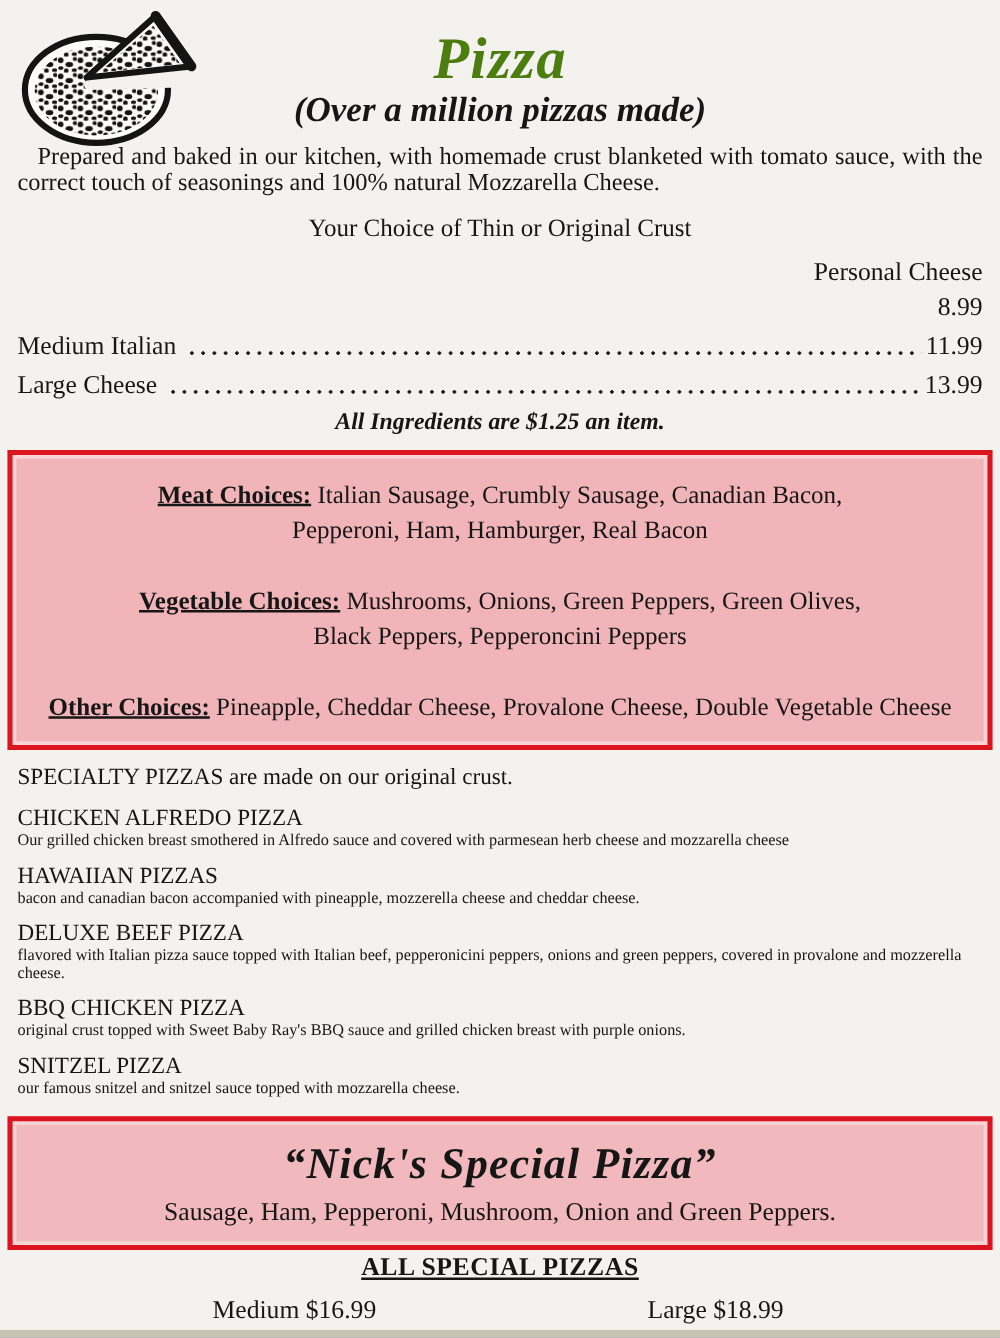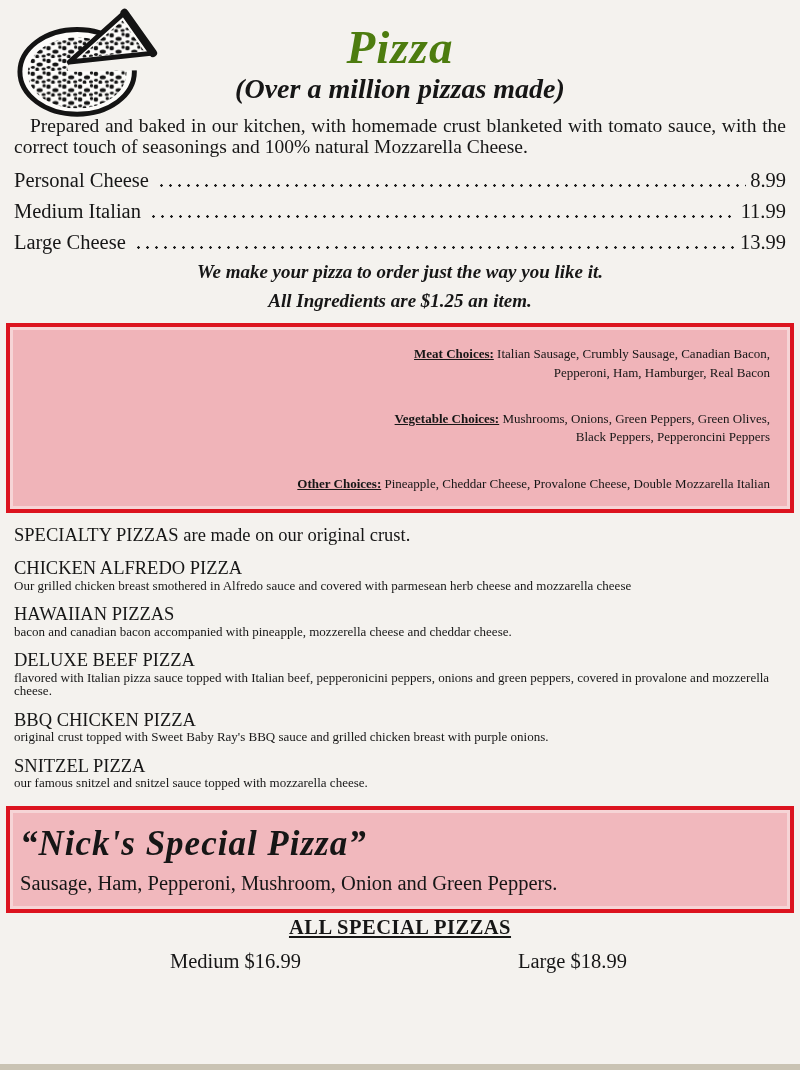--- a/index.html
+++ b/index.html
@@ -25,52 +25,52 @@
   .subtitle { text-align:center; font-size:28px; font-weight:bold; font-style:italic; margin-top:2px; }
   .intro {
     margin:10px 14px 0 14px;
     font-size:19.5px; line-height:1.08;
     text-align:justify; text-indent:16px;
   }
   .crust-line { text-align:center; font-size:20px; margin-top:15px; }
   
   .price-list { margin:12px 14px 0 14px; }
   .price-row { display:flex; align-items:flex-end; font-size:20.5px; margin-top:8px; }
-  .price-row:first-child { margin-top:12px; }
+  .price-row:first-child { margin-top:12px;flex-direction:column; }
   .price-leader {
     flex:1; height:3px; margin:0 4px 5px 8px;
     background-image:radial-gradient(circle, #1b1b1b 1.25px, rgba(0,0,0,0) 1.45px);
     background-size:9px 3px; background-position:left center; background-repeat:repeat-x;
   }
   .note { text-align:center; font-size:19px; font-weight:bold; font-style:italic; margin-top:7px; }
   .note:first-of-type { margin-top:11px; }
   
   .pink-box {
     margin:11px 6px 0 6px;
     border:4px solid #dc141f;
     background:#f0b4b9;
     box-shadow:inset 0 0 0 3px #f6d4d6;
     padding:18px 20px 16px 20px;
   }
-  .choice-block { text-align:right; font-size:13px; line-height:1.42; }
+  .choice-block { text-align:center; font-size:20px; line-height:1.42; }
   .choice-block + .choice-block { margin-top:28px; }
   .choice-label { font-weight:bold; text-decoration:underline; }
   
   .specialty-intro { margin:12px 14px 0 14px; font-size:18.5px; }
   .specialty-item { margin:12px 14px 0 14px; }
   .specialty-name { font-size:18.5px; line-height:1.1; }
   .specialty-desc { font-size:13px; line-height:1.05; }
   
   .nicks-box {
     margin:16px 6px 0 6px;
     border:4px solid #dc141f;
     background:#f1b8bd;
     box-shadow:inset 0 0 0 3px #f6d4d6;
     padding:14px 10px 14px 10px;
-    text-align:left;
+    text-align:center;
   }
   .nicks-title { font-size:35px; font-style:italic; font-weight:bold; letter-spacing:1px; }
   .nicks-toppings { font-size:20.5px; margin-top:8px; }
   
   .special-heading { text-align:center; font-size:20.5px; font-weight:bold;
     text-decoration:underline; margin-top:3px; letter-spacing:0.5px; }
   .size-row { position:relative; height:26px; margin-top:11px; font-size:20.5px; }
   .size-medium { position:absolute; left:170px; }
   .size-large  { position:absolute; left:518px; }
   .scan-edge { position:absolute; left:0; bottom:0; width:100%; height:6px; background:#c9c3b3; }
@@ -96,53 +96,53 @@
     <path d="M58,62 L114,16 L140,60 Z" fill="#f4f2ee" stroke="#f4f2ee" stroke-width="8" stroke-linejoin="round"></path>
     <path d="M56,56 L112,6 L141,47 Z" fill="#fdfcfa" stroke="#141414" stroke-width="5" stroke-linejoin="round"></path>
     <path d="M66,52 L110,14 L132,45 Z" fill="url(#speck)"></path>
     <path d="M112,6 L141,47" stroke="#141414" stroke-width="8" stroke-linecap="round" fill="none"></path>
   </svg>
 
   <div class="title" style="color:#4d7c0f">Pizza</div>
   <div class="subtitle">(Over a million pizzas made)</div>
 
   <p class="intro">Prepared and baked in our kitchen, with homemade crust blanketed with tomato sauce, with the correct touch of seasonings and 100% natural Mozzarella Cheese.</p>
+  <div class="crust-line">Your Choice of Thin or Original Crust</div>
 
   <div class="price-list">
     <div class="price-row">
       <span>Personal Cheese</span>
       <span class="price-leader"></span>
       <span>8.99</span>
     </div>
     <div class="price-row">
       <span>Medium Italian</span>
       <span class="price-leader"></span>
       <span>11.99</span>
     </div>
     <div class="price-row">
       <span>Large Cheese</span>
       <span class="price-leader"></span>
       <span>13.99</span>
     </div>
   </div>
 
-  <div class="note">We make your pizza to order just the way you like it.</div>
   <div class="note">All Ingredients are $1.25 an item.</div>
 
   <div class="pink-box">
     <div class="choice-block">
       <div><span class="choice-label">Meat Choices:</span> <span>Italian Sausage, Crumbly Sausage, Canadian Bacon,</span></div>
       <div>Pepperoni, Ham, Hamburger, Real Bacon</div>
     </div>
     <div class="choice-block">
       <div><span class="choice-label">Vegetable Choices:</span> <span>Mushrooms, Onions, Green Peppers, Green Olives,</span></div>
       <div>Black Peppers, Pepperoncini Peppers</div>
     </div>
     <div class="choice-block">
-      <div><span class="choice-label">Other Choices:</span> <span>Pineapple, Cheddar Cheese, Provalone Cheese, Double Mozzarella Italian</span></div>
+      <div><span class="choice-label">Other Choices:</span> <span>Pineapple, Cheddar Cheese, Provalone Cheese, Double Vegetable Cheese</span></div>
     </div>
   </div>
 
   <div class="specialty-intro">SPECIALTY PIZZAS are made on our original crust.</div>
 
   <div class="specialty-item">
     <div class="specialty-name">CHICKEN ALFREDO PIZZA</div>
     <div class="specialty-desc">Our grilled chicken breast smothered in Alfredo sauce and covered with parmesean herb cheese and mozzarella cheese</div>
   </div>
   <div class="specialty-item">

